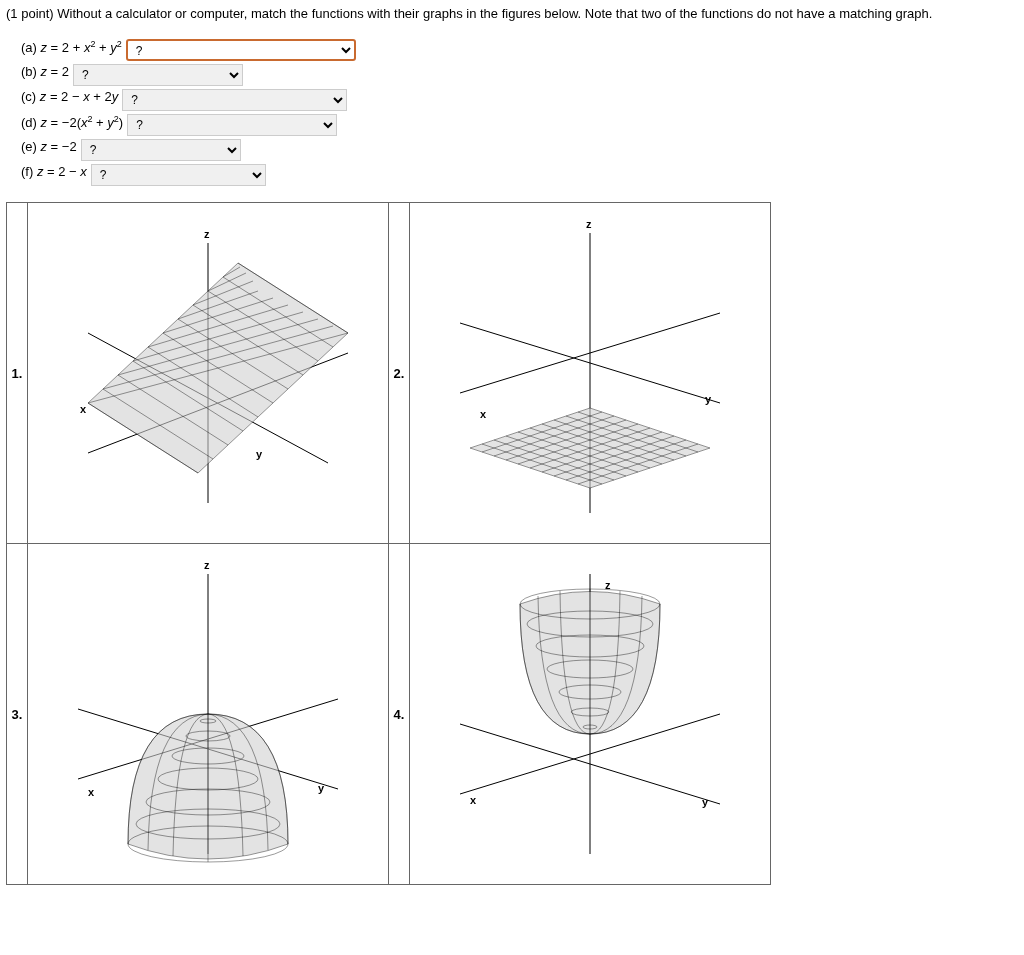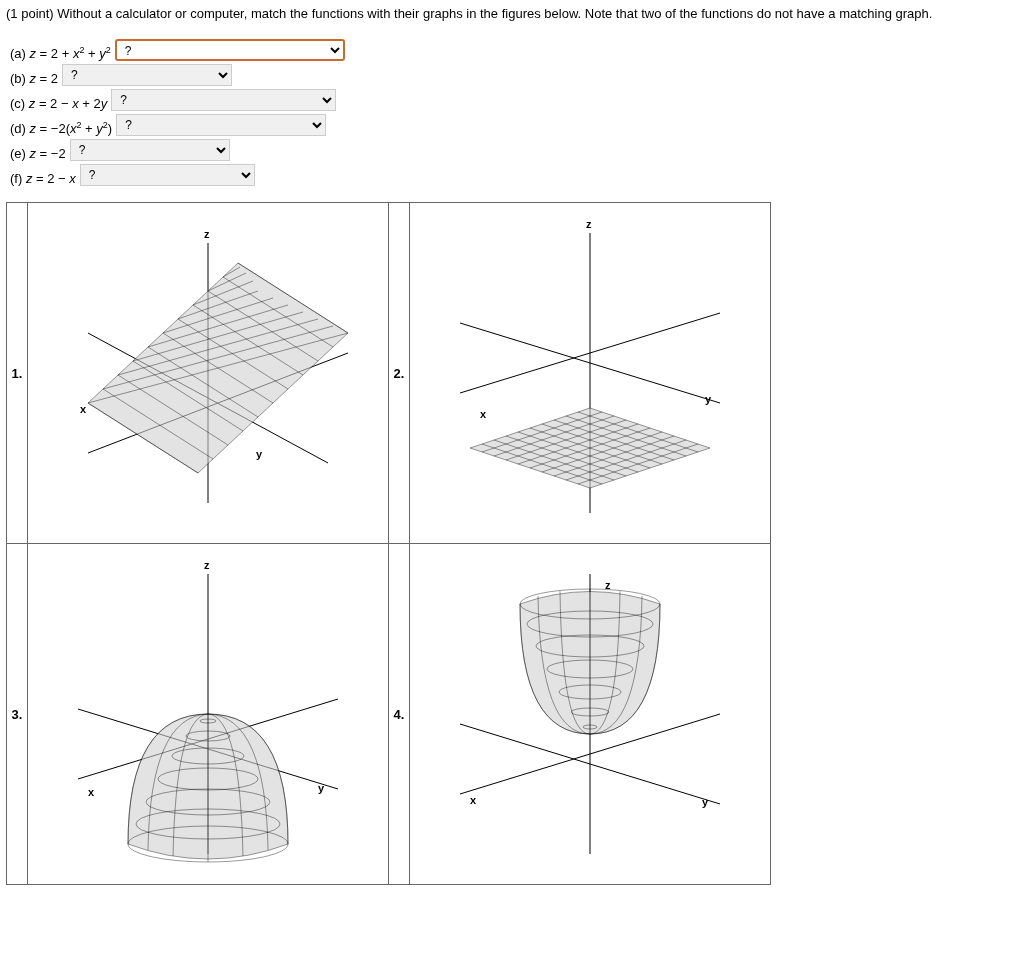--- a/index.html
+++ b/index.html
@@ -7,23 +7,23 @@
     font-size: 13px;
     margin: 0;
     padding: 6px;
     background: #fff;
     color: #000;
   }
   .question-text {
     margin-bottom: 18px;
   }
   .item-row {
-    margin: 3px 4px;
+    margin: 3px 15px;
     display: flex;
-    align-items: flex-end;
+    align-items: flex-start;
     flex-wrap: wrap;
   }
   .item-label {
     white-space: nowrap;
     margin-right: 4px;
   }
   .item-label sup {
     font-size: 9px;
   }
   select {

